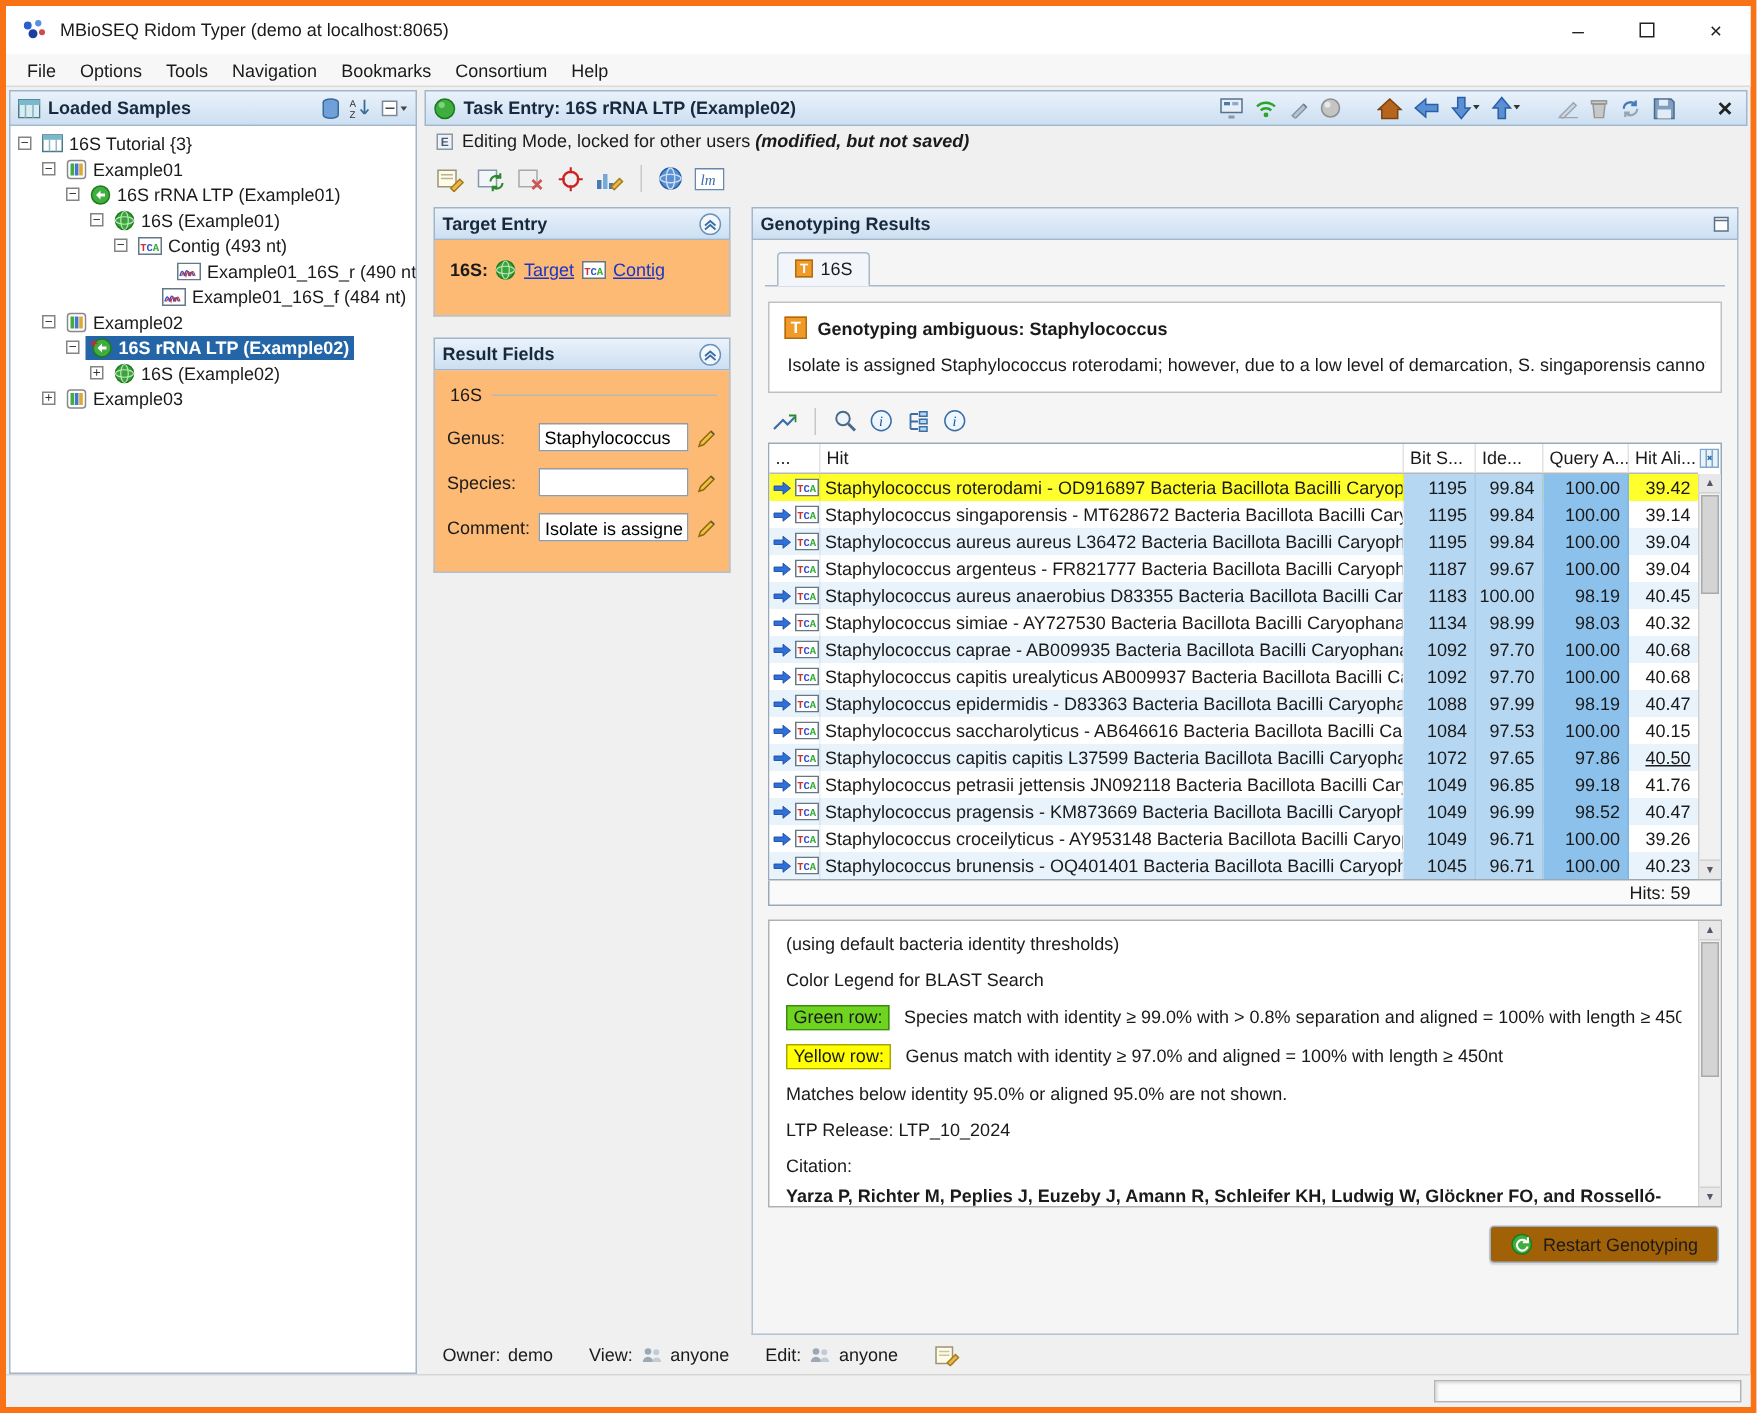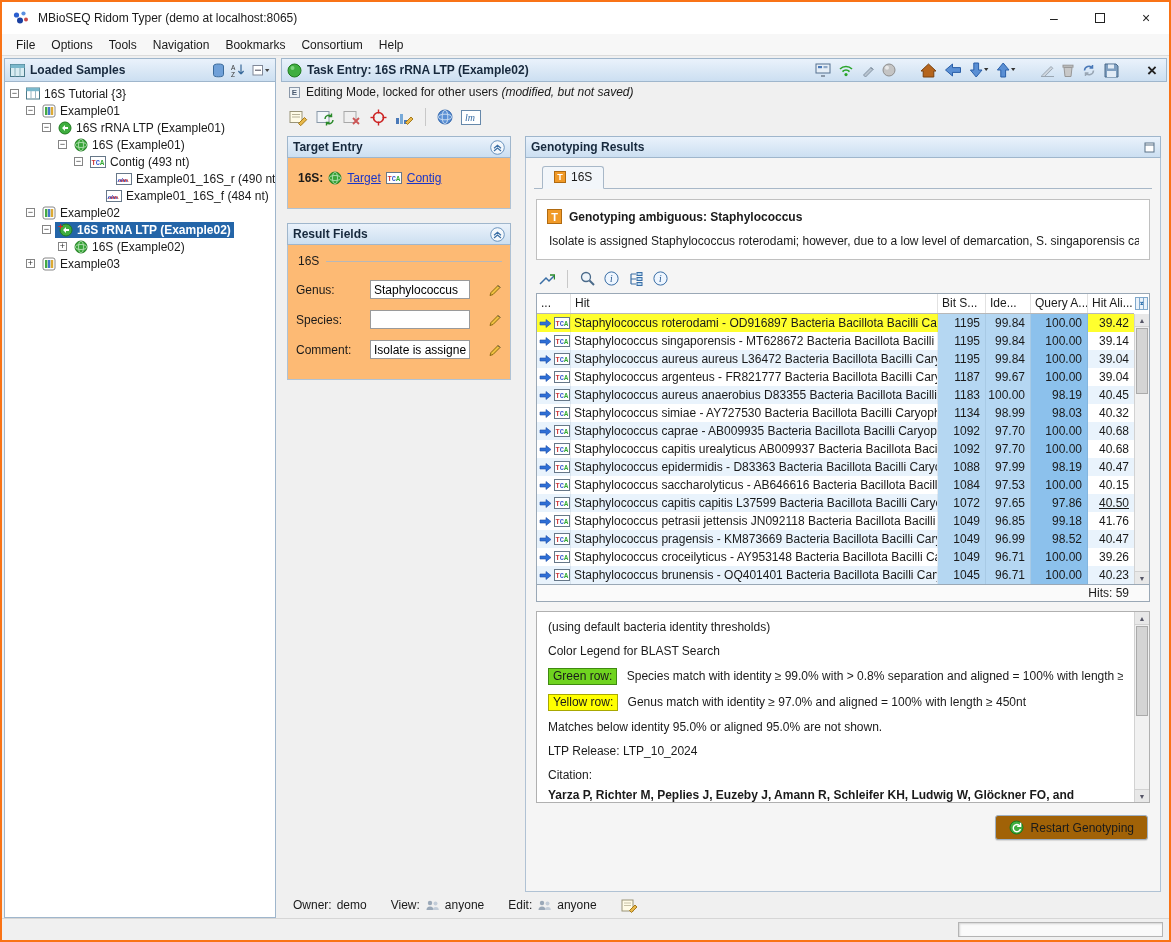--- a/index.html
+++ b/index.html
@@ -1,18 +1,18 @@
 <!DOCTYPE html>
 <html><head>
 <meta charset="utf-8">
 <style>
   * { box-sizing: border-box; }
   html,body { margin:0; padding:0; width:1171px; height:942px; overflow:hidden;
               font-family:"Liberation Sans", sans-serif; font-size:12px; color:#1a1a1a; background:#d8d8d8; }
-  .window { width:1171px; height:942px; border:2px solid #f97316; background:#f0f0f0; display:flex; flex-direction:column; }
+  .window { width:1171px; height:942px; border:4px solid #f97316; background:#f0f0f0; display:flex; flex-direction:column; }
 
   
   .titlebar { height:32px; background:#ffffff; display:flex; align-items:center; padding-left:10px; flex:0 0 auto; }
   .titlebar .title { margin-left:8px; font-size:12px; }
   .win-controls { margin-left:auto; display:flex; height:100%; }
   .win-btn { width:46px; display:flex; align-items:center; justify-content:center; font-size:14px; color:#222; }
   .win-btn.max span { display:inline-block; width:10px; height:10px; border:1px solid #222; }
 
   
   .menubar { height:22px; background:#f7f7f7; border-bottom:1px solid #dcdcdc; display:flex; align-items:center; padding-left:6px; flex:0 0 auto; }
@@ -42,21 +42,21 @@
 
   
   .right-panel { flex:1; display:flex; flex-direction:column; min-width:0; }
   .task-icons { margin-left:auto; display:flex; align-items:center; gap:7px; }
   .ti-gap { width:10px; }
   .close-x { font-size:17px; font-weight:bold; color:#222; padding:0 4px; line-height:1; }
 
   .edit-bar { height:20px; display:flex; align-items:center; gap:6px; padding-left:8px; flex:0 0 auto; }
   .emode-icon { width:11px; height:11px; border:1px solid #8a97a8; color:#4a5a70; font-size:8px; font-weight:bold;
                 display:inline-flex; align-items:center; justify-content:center; background:#eef2f6; }
-  .edit-text i { font-style:italic; }
+  .edit-text i { font-style:italic;font-weight:bold; }
 
   .main-toolbar { height:30px; display:flex; align-items:center; gap:8px; padding-left:8px; flex:0 0 auto; }
   .tb-sep { width:1px; height:18px; background:#c8c8c8; margin:0 3px; }
   .icon-btn { display:inline-flex; align-items:center; justify-content:center; }
 
   .content-row { flex:1; display:flex; padding:4px 6px 0 6px; gap:14px; min-height:0; }
   .left-col { flex:0 0 196px; display:flex; flex-direction:column; gap:14px; }
   .right-col { flex:1; min-width:0; display:flex; flex-direction:column; }
 
   .sp-header { height:22px; background:linear-gradient(#eaf2fb,#ccdff1); border:1px solid #9fb6cc;
@@ -66,21 +66,21 @@
   .sp-body { background:#fdba74; border:1px solid #b0c2d4; border-top:none; padding:9px 8px; }
 
   
   .te-row { display:flex; align-items:center; gap:5px; padding:4px 0 14px 2px; }
   .te-label { font-weight:bold; }
   a.link { color:#1a35c8; text-decoration:underline; cursor:pointer; }
 
   
   .group-row { display:flex; align-items:center; gap:7px; margin:0 0 12px 2px; }
   .group-line { flex:1; height:1px; background:#b8b8b8; }
-  .field-row { display:flex; align-items:center; gap:18px; margin-bottom:11px; }
+  .field-row { display:flex; align-items:center; gap:5px; margin-bottom:11px; }
   .field-label { width:56px; flex:0 0 56px; }
   .field-input { width:100px; height:19px; border:1px solid #9a9a9a; background:#fff; padding:1px 3px;
                  font-family:"Liberation Sans", sans-serif; font-size:12px; }
 
   
   .geno { flex:1; display:flex; flex-direction:column; min-height:0; }
   .geno .sp-body { flex:1; display:flex; flex-direction:column; min-height:0; padding:6px 8px 8px; background:#f5f5f5; }
 
   .tabbar { height:25px; border-bottom:1px solid #a8b8c8; padding-left:8px; flex:0 0 auto; }
   .tab { position:relative; top:2px; display:inline-flex; align-items:center; gap:5px; padding:3px 11px 4px;

